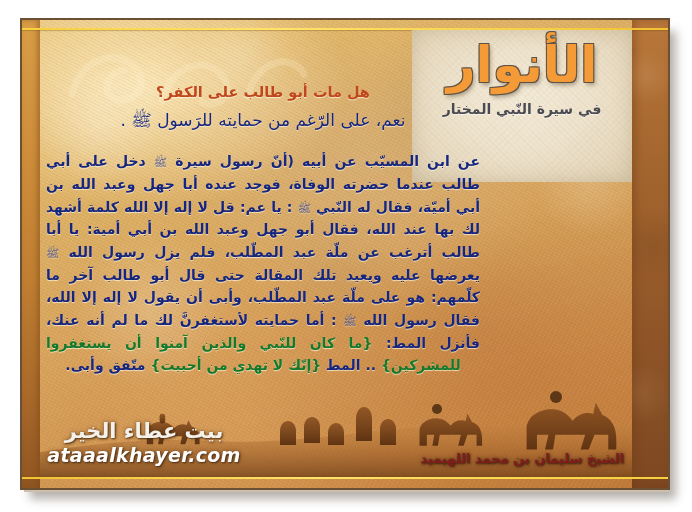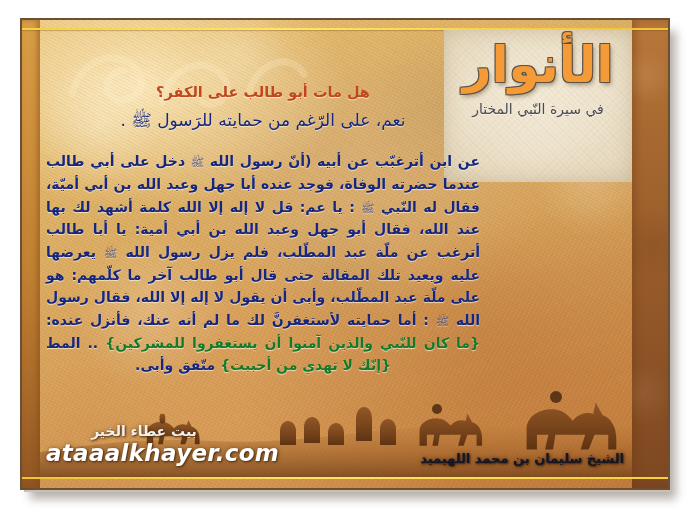--- a/index.html
+++ b/index.html
@@ -95,21 +95,21 @@
     box-shadow:0 1px 1px rgba(120,80,20,.35);
   }
   .rule-bottom{
     position:absolute;left:0;right:0;bottom:9px;height:2px;
     background:linear-gradient(90deg,#f2c231,#ffe46a 45%,#f7cf3e 100%);
     box-shadow:0 -1px 1px rgba(120,80,20,.35);
   }
 
   
   .title-panel{
-    position:absolute;right:36px;top:10px;width:188px;height:152px;
+    position:absolute;right:36px;top:10px;width:220px;height:152px;
     background:
       radial-gradient(ellipse 150px 110px at 50% 45%, #f3ead6 0%, #eee3cd 45%, #e7dac0 75%, #ded0b3 100%);
     box-shadow:inset 0 0 18px rgba(170,145,105,.35);
     overflow:hidden;
   }
   .title-panel::before{
     content:"";position:absolute;inset:0;opacity:.22;
     background-image:
       repeating-linear-gradient(45deg, rgba(150,125,90,.25) 0 1px, rgba(0,0,0,0) 1px 4px),
       repeating-linear-gradient(-45deg, rgba(150,125,90,.18) 0 1px, rgba(0,0,0,0) 1px 5px);
@@ -126,21 +126,21 @@
     line-height:1.18;
     text-shadow:
       -1px -1px 0 #5d5246, 1px -1px 0 #5d5246,
       -1px  1px 0 #5d5246, 1px  1px 0 #5d5246,
        2px  3px 4px rgba(80,65,45,.45);
   }
   .sub-title{
     position:relative;
     text-align:center;margin-top:6px;
     direction:rtl;
-    font-size:14px;font-weight:normal;
+    font-size:14px;font-weight:bold;
     color:#4a4a52;
     text-shadow:0 1px 1px rgba(255,255,255,.55);
   }
 
   
   .body-block{
     position:absolute;left:24px;top:62px;width:434px;
     direction:rtl;text-align:center;
     font-family:"DejaVu Sans","Liberation Sans",sans-serif;
   }
@@ -176,38 +176,38 @@
   .dune{
     position:absolute;left:0;right:0;bottom:0;height:96px;
   }
 
   
   .logo-box{
     position:absolute;left:24px;bottom:22px;width:196px;
     direction:rtl;text-align:center;
   }
   .logo-ar{
-    font-size:14px;font-weight:bold;color:#f3f1ea;
+    font-size:21px;font-weight:bold;color:#f3f1ea;
     letter-spacing:1px;
     text-shadow:1px 1px 2px rgba(70,40,15,.85), 0 0 4px rgba(70,40,15,.6);
     margin-bottom:1px;
   }
   .logo-url{
     direction:ltr;
     font-family:"DejaVu Sans","Liberation Sans",sans-serif;
-    font-size:23px;font-weight:bold;font-style:italic;color:#ffffff;
+    font-size:19px;font-weight:bold;font-style:italic;color:#ffffff;
     letter-spacing:.3px;
     text-shadow:1px 1px 2px rgba(70,40,15,.9), 0 0 5px rgba(70,40,15,.55);
   }
 
   
   .author{
     position:absolute;right:44px;bottom:22px;
     direction:rtl;text-align:right;
-    font-size:13px;font-weight:bold;color:#0f172a;
+    font-size:13px;font-weight:bold;color:#7f1d1d;
     letter-spacing:.5px;
     text-shadow:1px 1px 2px rgba(60,30,10,.9), 0 0 4px rgba(60,30,10,.65);
   }
 </style>
 </head>
 <body>
 
 <div class="poster-root">
   <div class="shadow-layer"></div>
 
@@ -281,33 +281,33 @@
 
       <div class="title-panel">
         <div class="main-title">الأنوار</div>
         <div class="sub-title">في سيرة النّبي المختار</div>
       </div>
 
       <div class="body-block">
         <div class="q-line">هل مات أبو طالب على الكفر؟</div>
         <div class="a-line">نعم، على الرّغم من حمايته للرَسول ﷺ .</div>
         <div class="hadith">
-          <span>عن ابن أترغبّب عن أبيه (أنّ رسول الله</span>
+          <span>عن ابن المسيّب عن أبيه (أنّ رسول سيرة</span>
           <span class="saw">ﷺ</span>
           <span>دخل على أبي طالب عندما حضرته الوفاة، فوجد عنده أبا جهل وعبد الله بن أبي أميّة، فقال له النّبي</span>
           <span class="saw">ﷺ</span>
           <span>: يا عم:</span>
           <span class="shahada">قل لا إله إلا الله كلمة أشهد لك بها عند الله،</span>
           <span>فقال أبو جهل وعبد الله بن أبي أمية: يا أبا طالب أترغب عن ملّة عبد المطّلب، فلم يزل رسول الله</span>
           <span class="saw">ﷺ</span>
           <span>يعرضها عليه ويعيد تلك المقالة حتى قال أبو طالب آخر ما كلّمهم: هو على ملّة عبد المطّلب، وأبى أن يقول لا إله إلا الله، فقال رسول الله</span>
           <span class="saw">ﷺ</span>
           <span>:</span>
           <span>أما حمايته لأستغفرنَّ لك ما لم أنه عنك،</span>
-          <span>فأنزل عنده:</span>
+          <span>فأنزل المط:</span>
           <span class="verse">{ما كان للنّبي والذين آمنوا أن يستغفروا للمشركين}</span>
           <span>..</span>
           <span>المط</span>
           <span class="verse">{إنّك لا تهدي من أحببت}</span>
           <span>متّفق وأبى.</span>
         </div>
       </div>
 
       <div class="logo-box">
         <div class="logo-ar">بيت عطاء الخير</div>

